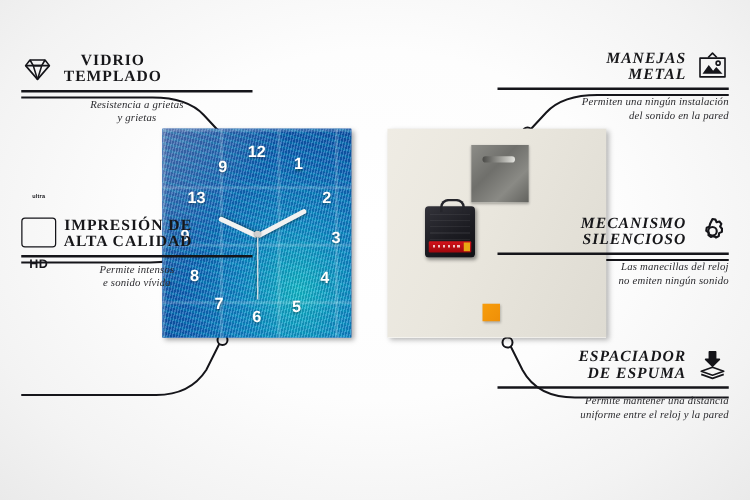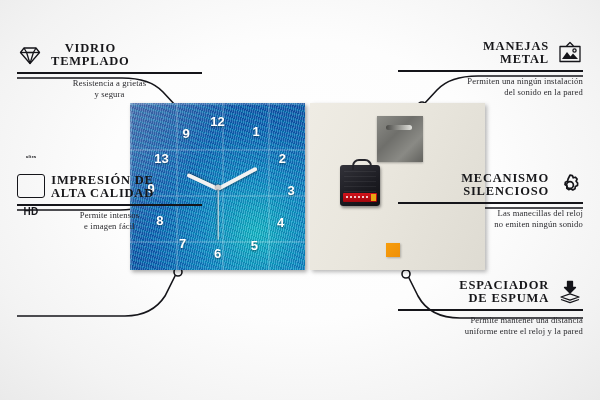--- a/index.html
+++ b/index.html
@@ -12,21 +12,21 @@
     position:relative;width:600px;height:400px;
     background:
       radial-gradient(ellipse at 50% 45%, #ffffff 0%, #fdfdfd 45%, #f3f3f3 78%, #eaeaea 100%);
     overflow:hidden;
   }
   
   .photo{
     position:absolute;left:130px;top:103px;width:355px;height:167px;
   }
   .clock-face{
-    position:absolute;left:0;top:0;width:175px;height:167px;
+    position:absolute;left:0;top:0;width:151px;height:167px;
     background:
       repeating-linear-gradient(102deg, rgba(255,255,255,.18) 0px, rgba(255,255,255,.18) 1px, rgba(0,0,0,.10) 1px, rgba(0,0,0,.10) 2.2px),
       repeating-linear-gradient(14deg, rgba(0,200,220,.22) 0px, rgba(0,200,220,.22) 2px, rgba(0,0,0,0) 2px, rgba(0,0,0,0) 5px),
       radial-gradient(ellipse at 72% 78%, #17b7c8 0%, #0f83c6 30%, #0d5fb5 58%, #103f96 100%),
       linear-gradient(160deg,#1b5fc0 0%,#0d3f9e 100%);
     box-shadow: 2px 2px 4px rgba(0,0,0,.35);
     overflow:hidden;
   }
   .clock-face:before{
     content:"";position:absolute;inset:0;
@@ -81,30 +81,30 @@
   .foam{
     position:absolute;left:76px;top:140px;width:14px;height:14px;
     background:linear-gradient(135deg,#f79d0c 0%,#ef8f07 100%);
     box-shadow:1px 1px 2px rgba(0,0,0,.25);
   }
   
   .callout{position:absolute;width:185px;}
   .callout.left{text-align:center;}
   .callout.right{text-align:right;}
   .c-head{display:flex;align-items:center;gap:8px;}
-  .callout.right .c-head{flex-direction:row-reverse;}
+  .callout.right .c-head{flex-direction:row-reverse;font-style:italic;}
   .c-title{
     font-family:"Liberation Serif",serif;font-weight:700;
     font-size:12.5px;line-height:13px;letter-spacing:.8px;color:#17171a;
     text-transform:uppercase;
   }
   .c-rule{height:1.6px;background:#15151a;margin:4px 0 4px 0;width:100%;}
   .c-sub{
     font-family:"Liberation Serif",serif;font-size:8.6px;line-height:11px;
-    color:#2a2a2e;letter-spacing:.15px;
+    color:#2a2a2e;letter-spacing:.15px;font-style:italic;
   }
   .ico{width:26px;height:26px;flex:0 0 26px;display:block;}
   .ico svg{display:block;width:26px;height:26px;}
   .hdbox{
     width:26px;height:22px;border:1.6px solid #15151a;border-radius:3px;
     display:flex;flex-direction:column;align-items:center;justify-content:center;
     font-family:"Liberation Sans",sans-serif;color:#15151a;
   }
   .hdbox .u{font-size:4.4px;line-height:4.6px;letter-spacing:.2px;font-weight:700;}
   .hdbox .h{font-size:10px;line-height:10px;font-weight:700;letter-spacing:.3px;margin-top:48px;}
@@ -185,39 +185,39 @@
             </g>
           </svg>
       </span>
       <span>
         <span class="c-title" style="display:block">VIDRIO</span>
         <span class="c-title" style="display:block">TEMPLADO</span>
       </span>
     </div>
     <div class="c-rule"></div>
     <div class="c-sub">Resistencia a grietas</div>
-    <div class="c-sub">y segura</div>
+    <div class="c-sub">y grietas</div>
   </div>
 
   <div class="callout left" style="left:17px;top:174px">
     <div class="c-head">
       <span class="ico">
         <span class="hdbox">
           <span class="u">ultra</span>
           <span class="h">HD</span>
         </span>
       </span>
       <span>
         <span class="c-title" style="display:block">IMPRESIÓN DE</span>
         <span class="c-title" style="display:block">ALTA CALIDAD</span>
       </span>
     </div>
     <div class="c-rule"></div>
     <div class="c-sub">Permite intensos</div>
-    <div class="c-sub">e imagen fácil</div>
+    <div class="c-sub">e sonido vívida</div>
   </div>
 
 
   <div class="callout right" style="left:398px;top:40px">
     <div class="c-head">
       <span class="ico">
         <svg viewBox="0 0 26 26">
             <g fill="none" stroke="#15151a" stroke-width="1.3" stroke-linejoin="round">
           <path d="M9.5 6 L13 2.5 L16.5 6"></path>
           <rect x="3" y="6.5" width="20" height="15"></rect>

